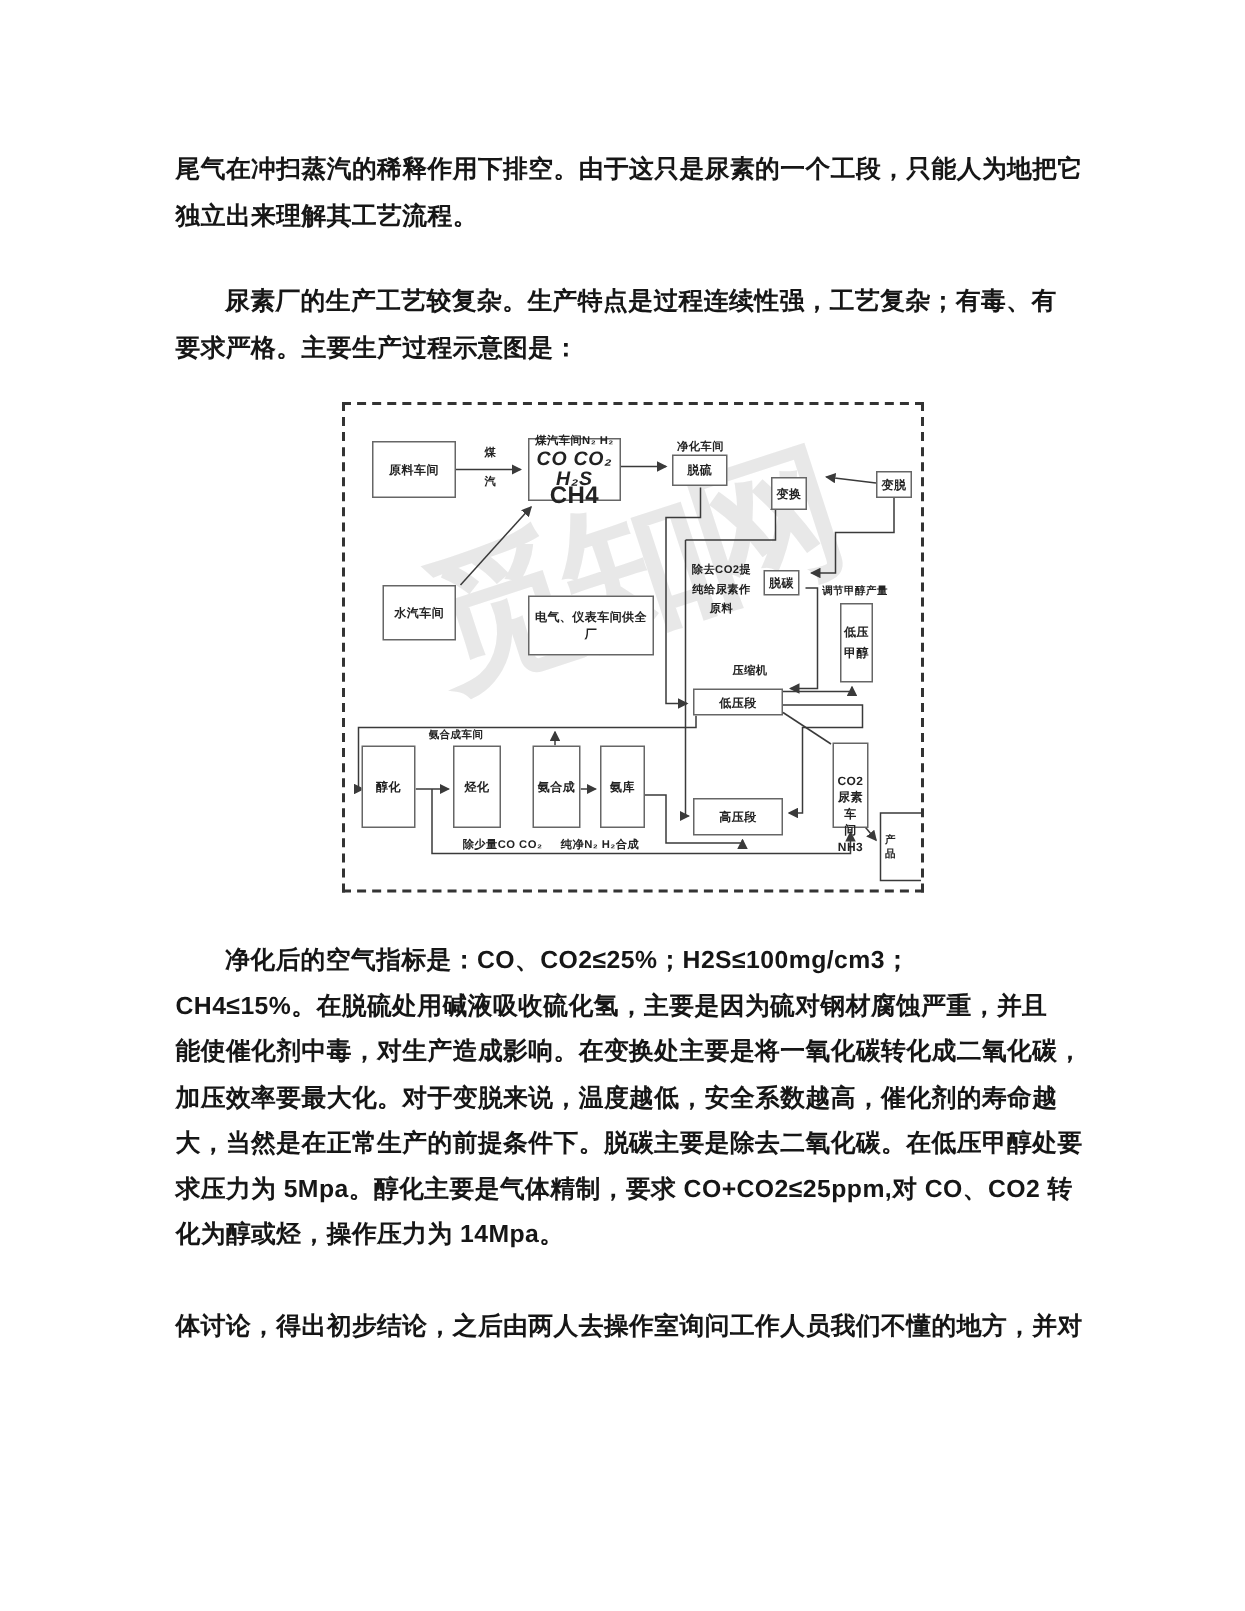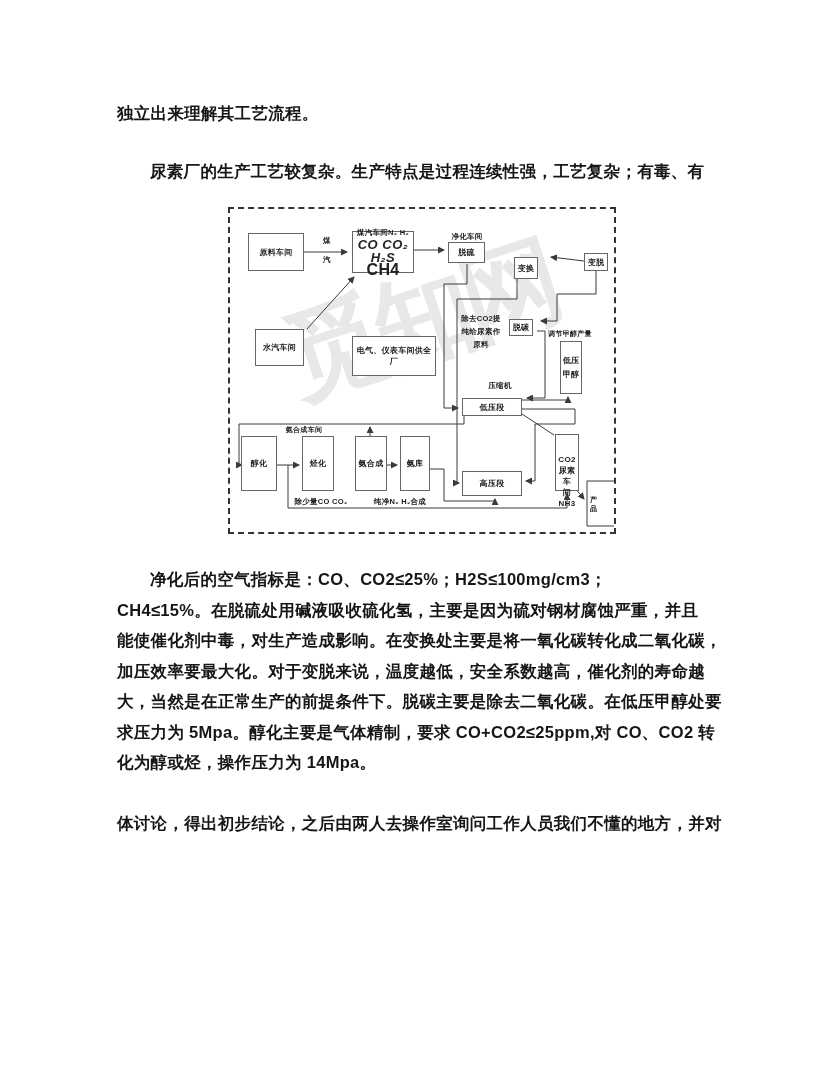--- a/index.html
+++ b/index.html
@@ -45,25 +45,27 @@
   .product { white-space:normal; word-break:break-all; width:10px; font-size:7px; line-height:9px; text-align:left; }
   .spread { justify-content:space-around; padding:19px 0; }
 </style>
 </head>
 <body>
 
 <div class="page">
   <div class="content">
 
     <div class="para mb">
+      <div class="line">尾气在冲扫蒸汽的稀释作用下排空。由于这只是尿素的一个工段，只能人为地把它</div>
       <div class="line">独立出来理解其工艺流程。</div>
     </div>
 
     <div class="para">
       <div class="line indent">尿素厂的生产工艺较复杂。生产特点是过程连续性强，工艺复杂；有毒、有</div>
+      <div class="line">要求严格。主要生产过程示意图是：</div>
     </div>
 
     <div class="diagram">
       <div class="watermark">觅知网</div>
 
       <svg class="flow" width="384" height="323" viewBox="0 0 384 323">
         <defs>
           <marker id="arr" markerWidth="7" markerHeight="7" refX="6" refY="3.5" orient="auto">
             <path d="M0,0 L7,3.5 L0,7 z" fill="#3a3a3a"></path>
           </marker>
@@ -128,21 +130,21 @@
       <div class="dlabel" style="left:250px; top:172px; width:40px;">压缩机</div>
       <div class="dbox" style="left:232px; top:189px; width:60px; height:18px;">低压段</div>
 
       <div class="dlabel" style="left:52px; top:216px; width:44px; font-size:7px;">氨合成车间</div>
 
       <div class="dbox" style="left:11px; top:227px; width:36px; height:55px;">醇化</div>
       <div class="dbox" style="left:72px; top:227px; width:32px; height:55px;">烃化</div>
       <div class="dbox" style="left:125px; top:227px; width:32px; height:55px;">氨合成</div>
       <div class="dbox" style="left:170px; top:227px; width:30px; height:55px;text-align:center;">氨库</div>
 
-      <div class="dlabel" style="left:58px; top:288px; width:66px;">除少量CO CO₂</div>
+      <div class="dlabel" style="left:58px; top:288px; width:66px;padding-left:14px;">除少量CO CO₂</div>
       <div class="dlabel" style="left:136px; top:288px; width:68px;">纯净N₂ H₂合成</div>
 
       <div class="dbox" style="left:232px; top:262px; width:60px; height:25px;">高压段</div>
 
       <div class="dbox spread" style="left:325px; top:225px; width:24px; height:57px;">
         <span>CO2</span>
         <span>尿素车</span>
         <span>间NH3</span>
       </div>
 

